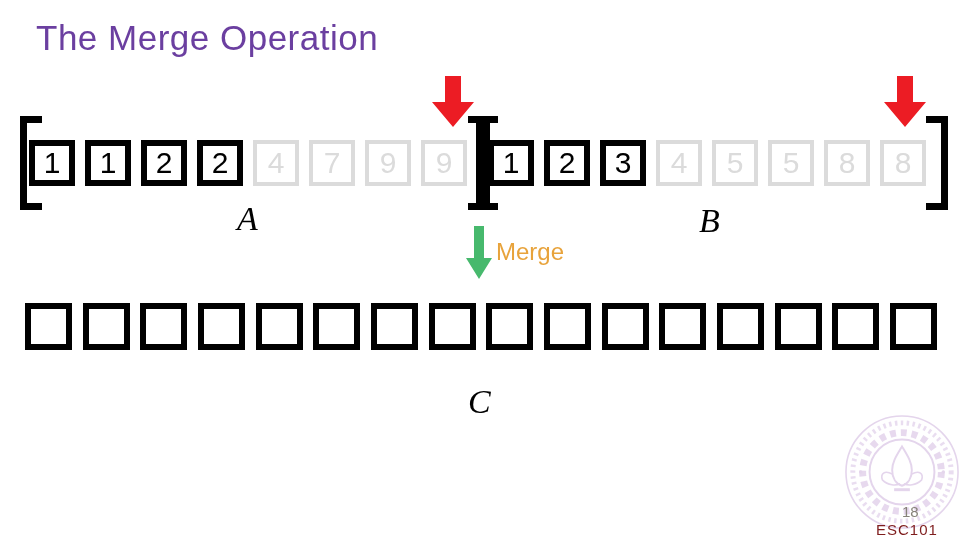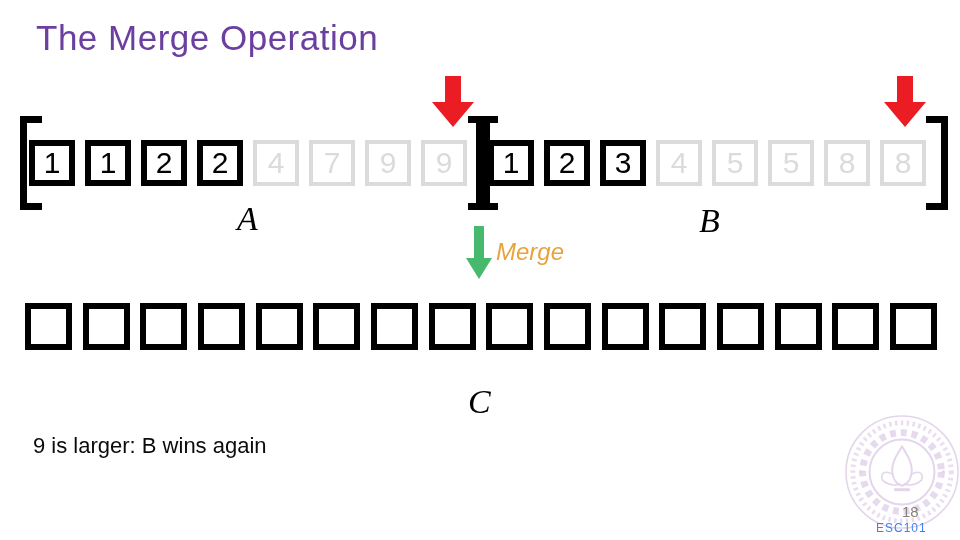--- a/index.html
+++ b/index.html
@@ -30,38 +30,38 @@
   #brk-a-close{left:468px;width:15px;}
   #brk-b-open{left:483px;width:15px;}
   #brk-b-close{left:926px;}
   
   .red-arrow{position:absolute;top:76px;}
   #red-arrow-a{left:431px;}
   #red-arrow-b{left:883px;}
   #merge-arrow{position:absolute;left:466px;top:226px;}
   .merge-label{
     position:absolute;left:496px;top:238px;
-    font-size:24px;color:#E8A33B;font-style:italic;
+    font-size:24px;color:#E8A33B;
   }
   
   .math-label{
     position:absolute;font-family:"Liberation Serif",serif;
     font-style:italic;font-size:34px;color:#000;
   }
   #label-a{left:237px;top:200px;}
   #label-b{left:699px;top:202px;}
   #label-c{left:468px;top:383px;}
   
   #row-c{left:25px;top:303px;width:912px;gap:0;justify-content:space-between;}
   #row-c .cell{width:47px;height:47px;border:6px solid #000;}
   
   .status{position:absolute;left:33px;top:433px;font-size:22px;color:#0b0b0b;white-space:nowrap;}
   
   .page-number{position:absolute;left:902px;top:503px;font-size:15px;color:#868279;}
-  .course-code{position:absolute;left:876px;top:521px;font-size:12px;color:#3b82f6;letter-spacing:1px;}
+  .course-code{position:absolute;left:876px;top:521px;font-size:15px;color:#7f1d1d;letter-spacing:1px;}
   #logo{position:absolute;left:843px;top:413px;}
 </style>
 </head>
 <body>
 
 <div id="slide">
 
   <div class="title">The Merge Operation</div>
 
   <svg class="red-arrow" id="red-arrow-a" width="44" height="52" viewBox="0 0 44 52">
@@ -118,21 +118,20 @@
       <div class="cell"></div>
       <div class="cell"></div>
       <div class="cell"></div>
       <div class="cell"></div>
       <div class="cell"></div>
       <div class="cell"></div>
       <div class="cell"></div>
     </div>
   <div class="math-label" id="label-c">C</div>
 
-  <div class="status">9 is larger: B wins again</div>
 
   <svg id="logo" width="118" height="118" viewBox="0 0 120 120">
     <g fill="none" stroke="#E4D5EC" stroke-width="1.6">
       <circle cx="60" cy="60" r="57"></circle>
       <circle cx="60" cy="60" r="50" stroke-dasharray="2.5 3.5" stroke-width="5" stroke-opacity="0.8"></circle>
       <circle cx="60" cy="60" r="40" stroke-dasharray="6 5" stroke-width="7" stroke-opacity="0.9"></circle>
       <circle cx="60" cy="60" r="33" stroke-width="2"></circle>
       <path d="M60 34 C54 44 50 50 50 58 C50 66 54 72 60 74 C66 72 70 66 70 58 C70 50 66 44 60 34 Z" stroke-width="2"></path>
       <path d="M50 62 C42 58 38 62 40 68 C46 74 54 74 58 72" stroke-width="1.6"></path>
       <path d="M70 62 C78 58 82 62 80 68 C74 74 66 74 62 72" stroke-width="1.6"></path>

